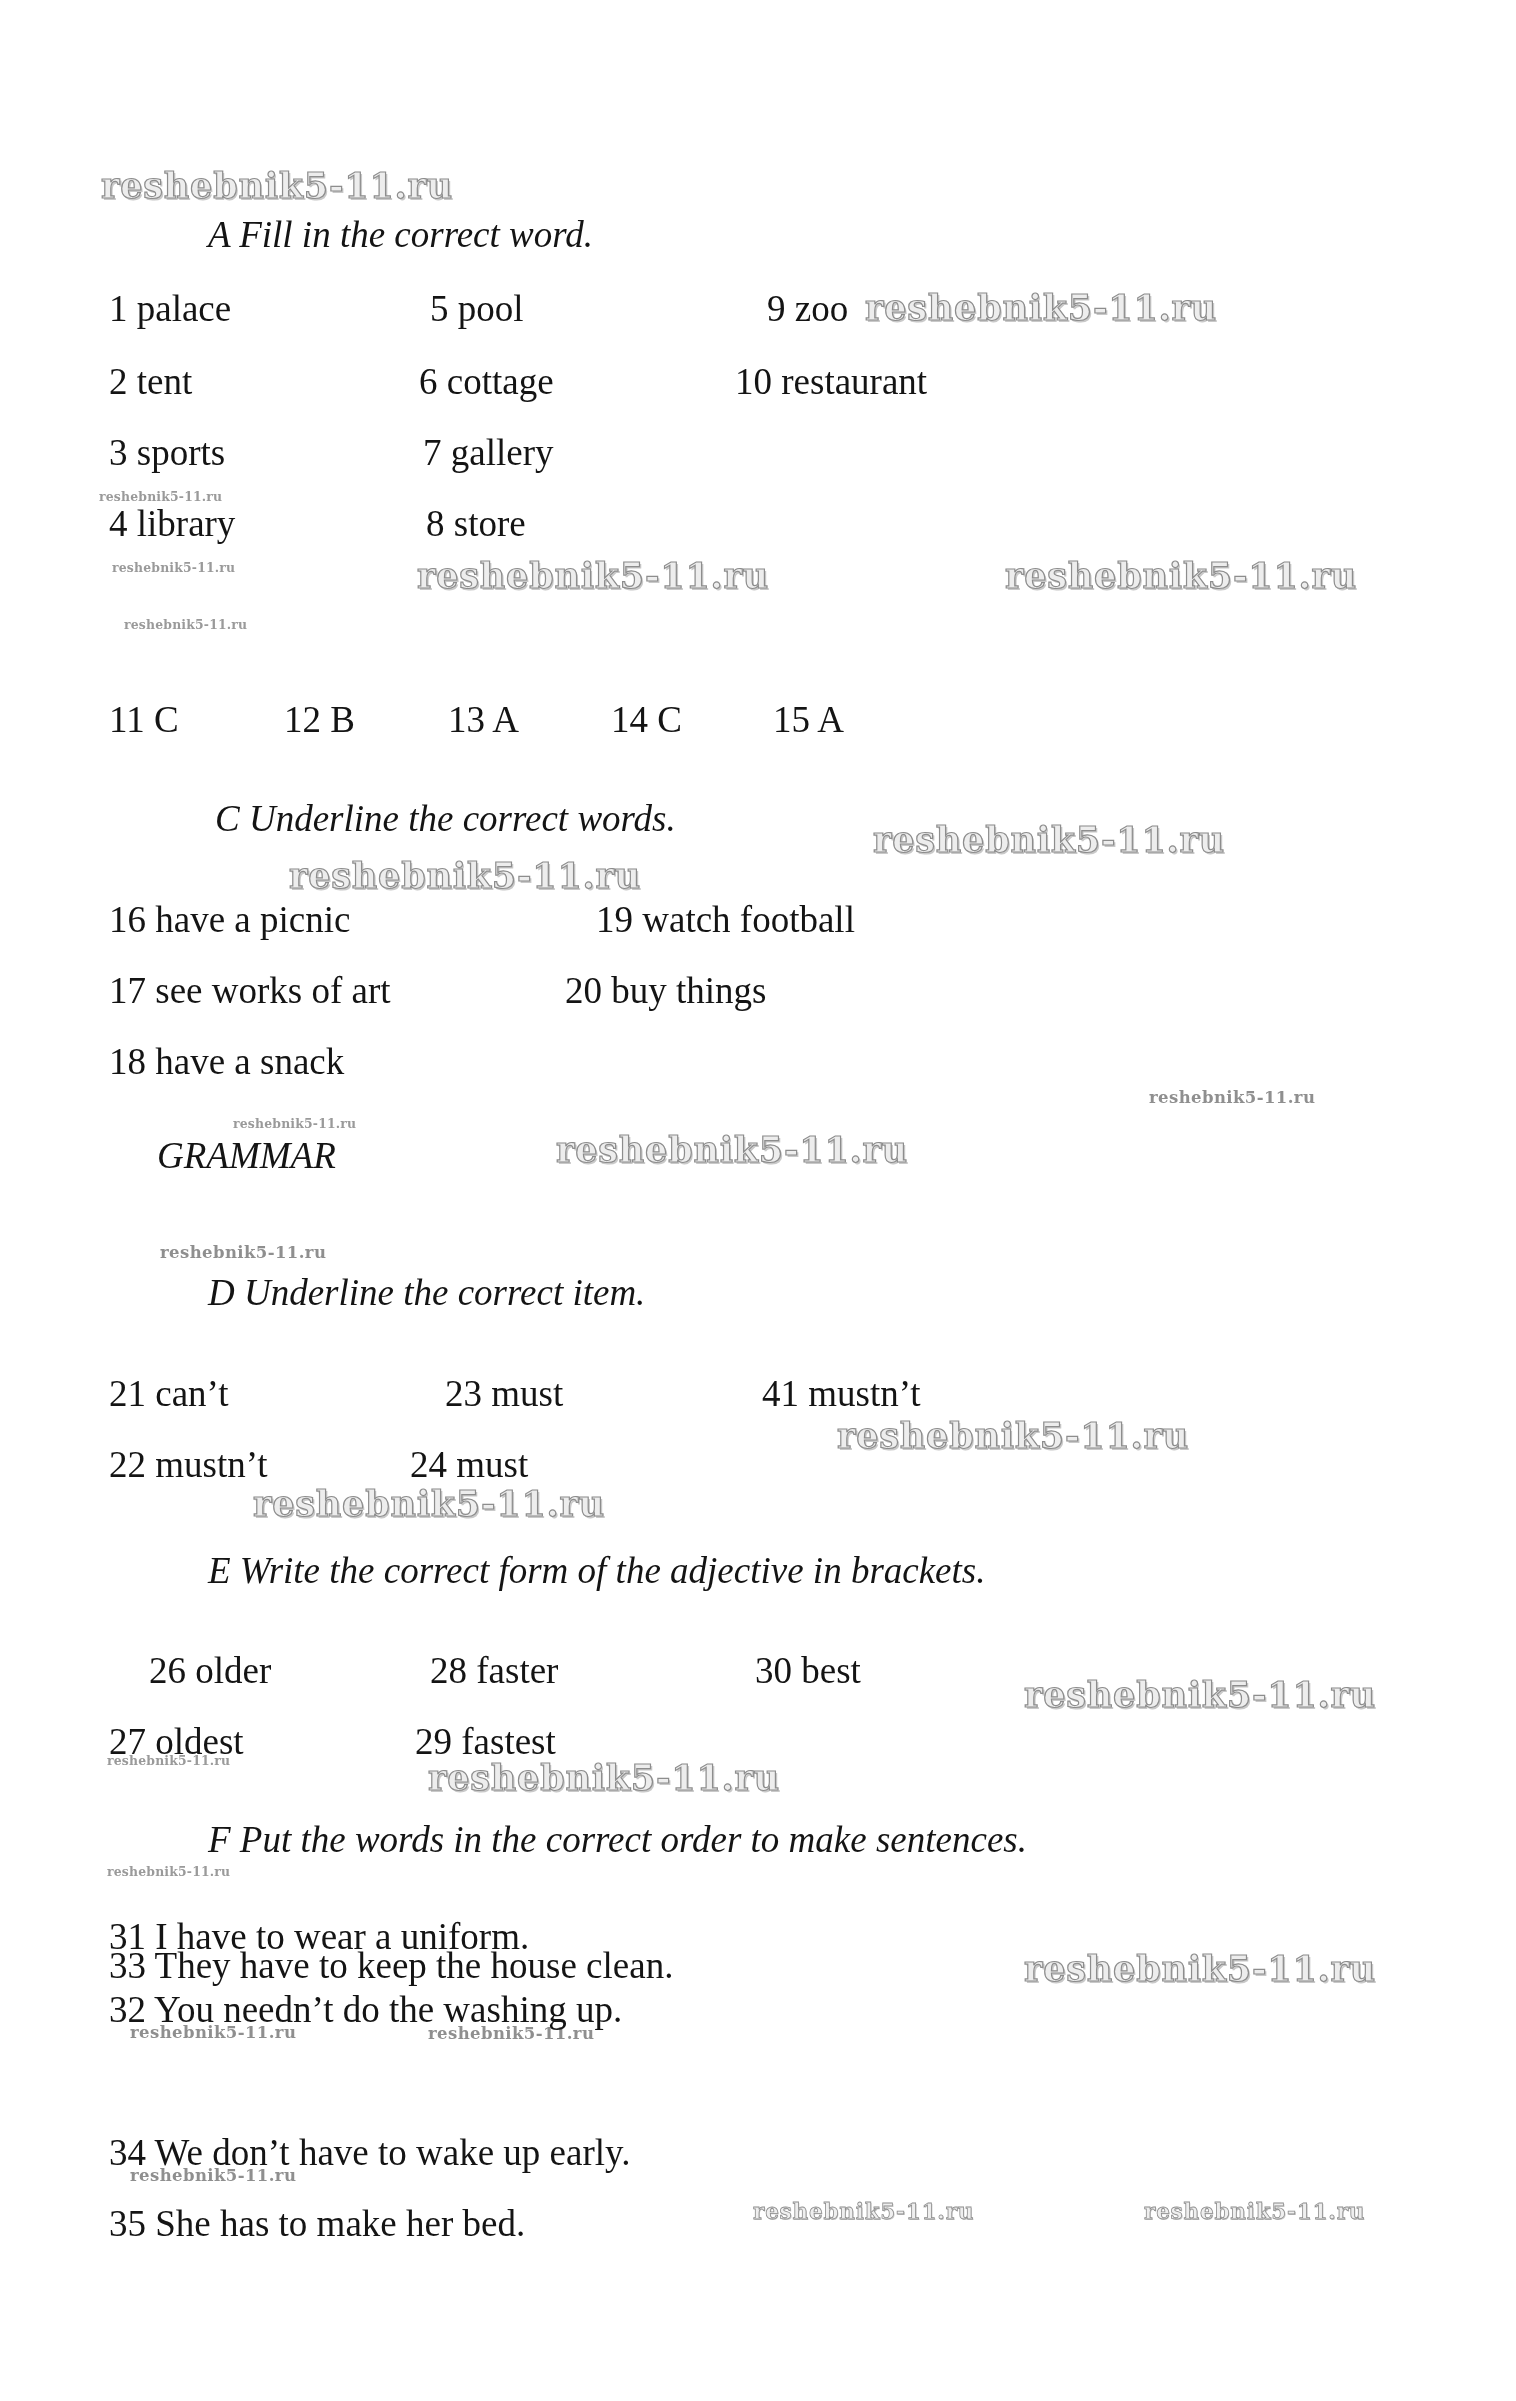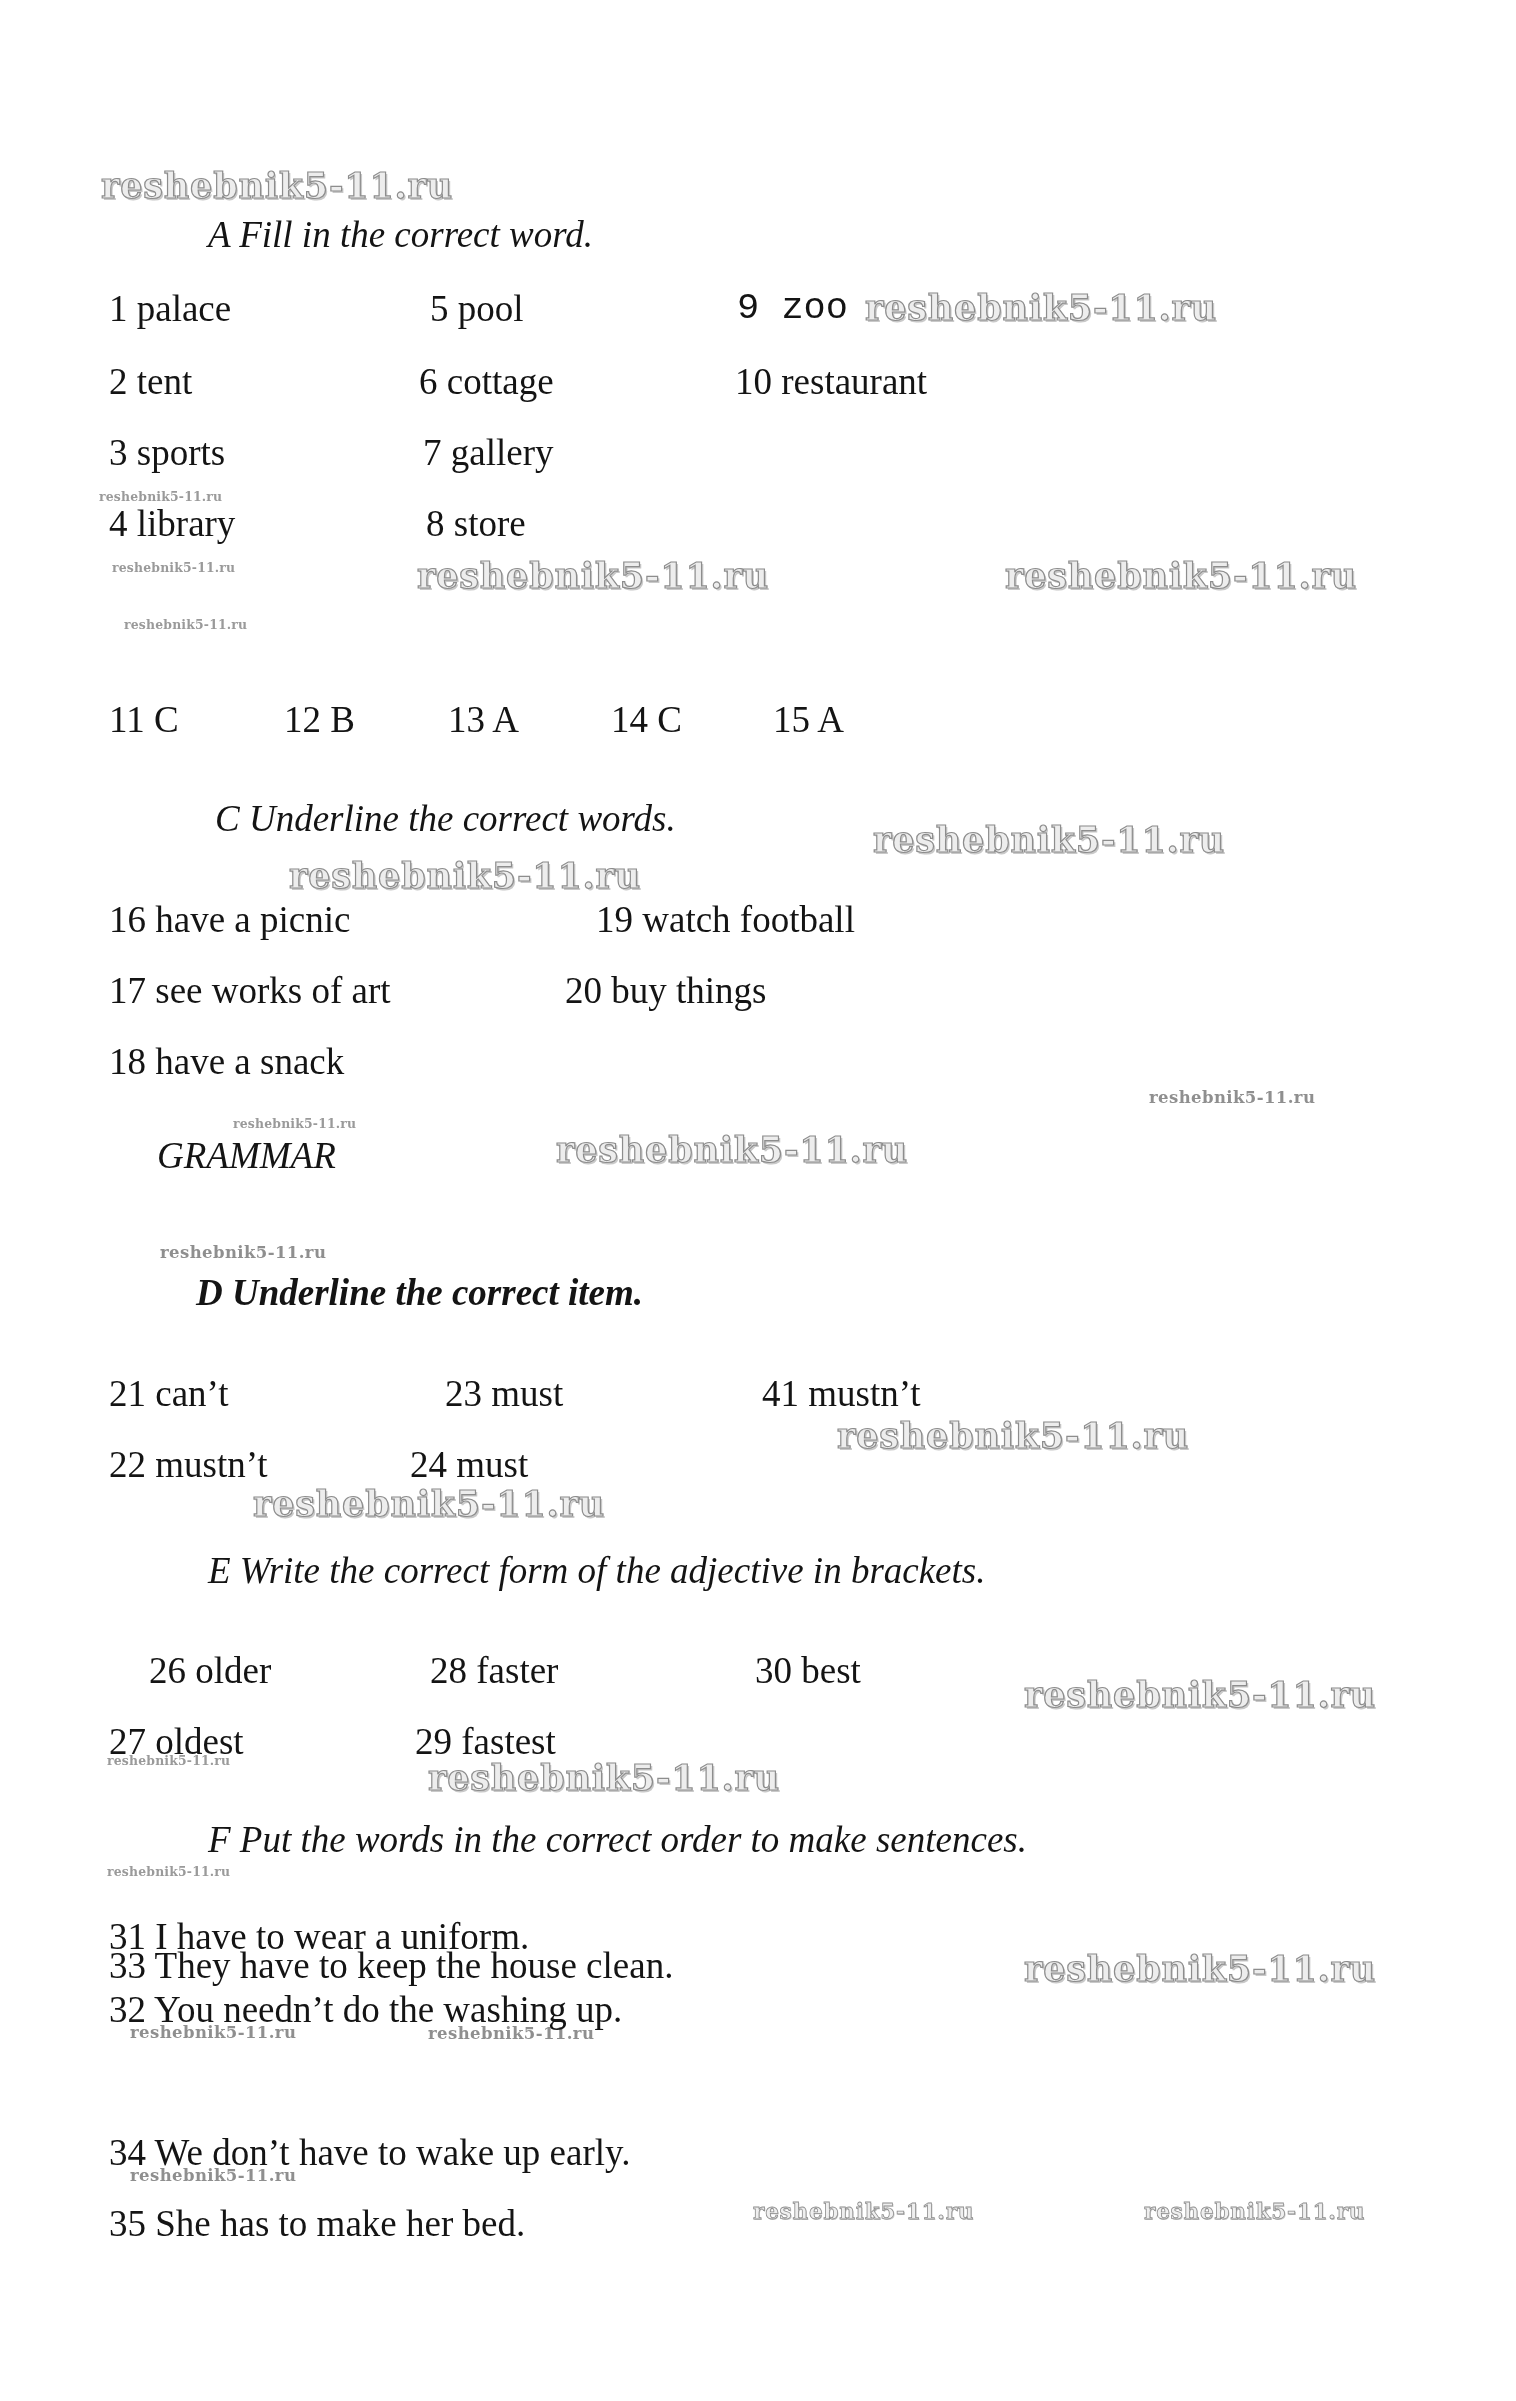--- a/index.html
+++ b/index.html
@@ -90,21 +90,21 @@
   <span class="wm wm-lg" style="left:1024px; top:1948px;">reshebnik5-11.ru</span>
   <span class="wm wm-sm" style="left:130px; top:2023px;">reshebnik5-11.ru</span>
   <span class="wm wm-sm" style="left:428px; top:2024px;">reshebnik5-11.ru</span>
   <span class="wm wm-sm" style="left:130px; top:2166px;">reshebnik5-11.ru</span>
   <span class="wm wm-md" style="left:753px; top:2199px;">reshebnik5-11.ru</span>
   <span class="wm wm-md" style="left:1144px; top:2199px;">reshebnik5-11.ru</span>
 
   <div class="heading" style="left:208px; top:213px;font-style:italic;">A Fill in the correct word.</div>
   <span class="ans" style="left:109px; top:287px;">1 palace</span>
   <span class="ans" style="left:430px; top:287px;">5 pool</span>
-  <span class="ans" style="left:737px; top:287px;font-family:Liberation Mono, monospace;">9 zoo</span>
+  <span class="ans" style="left:767px; top:287px;">9 zoo</span>
   <span class="ans" style="left:109px; top:360px;">2 tent</span>
   <span class="ans" style="left:419px; top:360px;">6 cottage</span>
   <span class="ans" style="left:735px; top:360px;">10 restaurant</span>
   <span class="ans" style="left:109px; top:431px;">3 sports</span>
   <span class="ans" style="left:423px; top:431px;">7 gallery</span>
   <span class="ans" style="left:109px; top:502px;">4 library</span>
   <span class="ans" style="left:426px; top:502px;">8 store</span>
 
   <span class="ans" style="left:109px; top:698px;">11 C</span>
   <span class="ans" style="left:284px; top:698px;">12 B</span>
@@ -114,21 +114,21 @@
 
   <div class="heading" style="left:215px; top:797px;">C Underline the correct words.</div>
   <span class="ans" style="left:109px; top:898px;">16 have a picnic</span>
   <span class="ans" style="left:596px; top:898px;">19 watch football</span>
   <span class="ans" style="left:109px; top:969px;">17 see works of art</span>
   <span class="ans" style="left:565px; top:969px;">20 buy things</span>
   <span class="ans" style="left:109px; top:1040px;">18 have a snack</span>
 
   <div class="heading" style="left:109px; top:1134px;margin-left:48px;">GRAMMAR</div>
 
-  <div class="heading" style="left:196px; top:1271px;font-weight:bold;">D Underline the correct item.</div>
+  <div class="heading" style="left:208px; top:1271px;">D Underline the correct item.</div>
   <span class="ans" style="left:109px; top:1372px;">21 can’t</span>
   <span class="ans" style="left:445px; top:1372px;">23 must</span>
   <span class="ans" style="left:762px; top:1372px;">41 mustn’t</span>
   <span class="ans" style="left:109px; top:1443px;">22 mustn’t</span>
   <span class="ans" style="left:410px; top:1443px;">24 must</span>
 
   <div class="heading" style="left:208px; top:1549px;">E Write the correct form of the adjective in brackets.</div>
   <span class="ans" style="left:109px; top:1649px;margin-left:40px;">26 older</span>
   <span class="ans" style="left:430px; top:1649px;">28 faster</span>
   <span class="ans" style="left:755px; top:1649px;">30 best</span>

